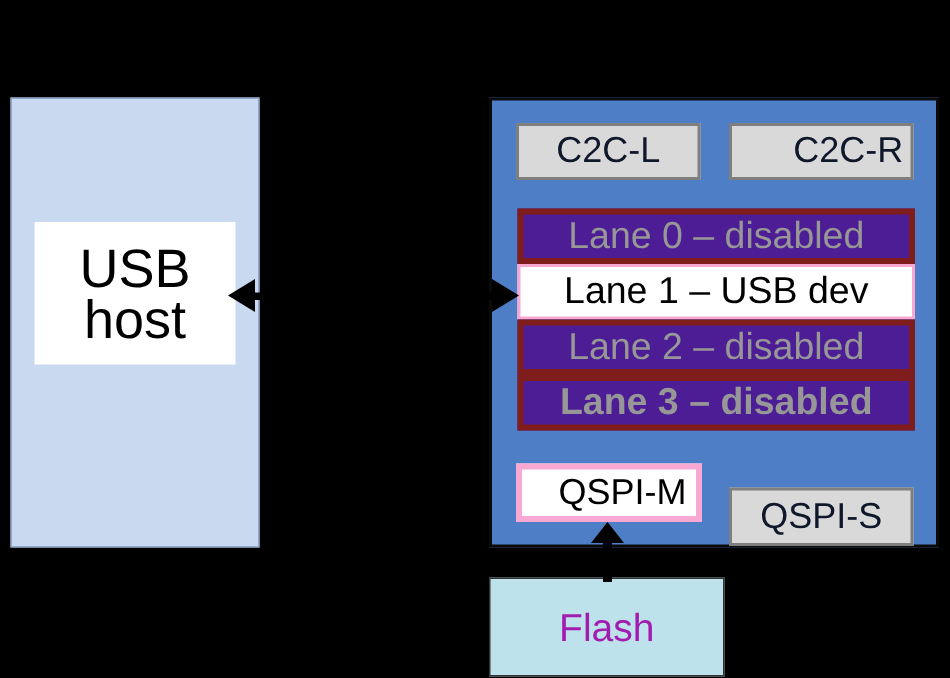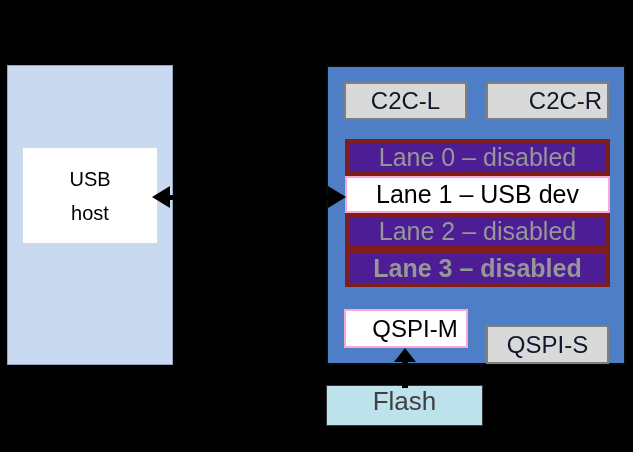--- a/index.html
+++ b/index.html
@@ -25,21 +25,21 @@
     background:#C9D9EF;
     border:1.5px solid #8FA6C8;
   }
   .usb-host-box{
     position:absolute;
     left:15px;top:82px;width:134px;height:95px;
     background:#FFFFFF;
     display:flex;flex-direction:column;
     align-items:center;justify-content:center;
     color:#000;
-    font-size:20px;line-height:34px;
+    font-size:36px;line-height:34px;
   }
 
   
   .soc-panel{
     position:absolute;
     left:326px;top:65px;width:300px;height:300px;
     background:#4E7FC6;
     border:2px solid #0A0A0A;
   }
   .block{
@@ -48,21 +48,21 @@
     font-size:24px;
   }
   .block.gray{
     background:#D9D9D9;
     border:2px solid #7F7F7F;
     color:#0f172a;
     justify-content:center;
   }
   .block.white{
     background:#FFFFFF;
-    border:2px solid #f9a8d4;
+    border:4px solid #f9a8d4;
     color:#000000;
     padding-left:18px;
   }
   .c2c-l{left:16px;top:15px;width:123px;height:38px;}
   .c2c-r{left:158px;top:15px;width:123px;height:38px;padding-left:36px;}
 
   .lane{
     position:absolute;
     left:17px;width:265px;height:37px;
     display:flex;align-items:center;justify-content:center;
@@ -80,25 +80,25 @@
   .lane-1{top:109px;}
   .lane-2{top:146px;}
   .lane-3{top:183px;font-weight:bold;}
 
   .qspi-m{left:16px;top:242px;width:124px;height:39px;}
   .qspi-s{left:158px;top:242px;width:123px;height:39px;margin-top:16px;}
 
   
   .flash-box{
     position:absolute;
-    left:326px;top:385px;width:157px;height:41px;
+    left:326px;top:385px;width:157px;height:66px;
     background:#BDE2EC;
     border:1.5px solid #333333;
-    display:flex;align-items:flex-start;justify-content:center;
-    color:#404040;font-size:26px;
+    display:flex;align-items:center;justify-content:center;
+    color:#a21caf;font-size:26px;
   }
 
   
   .arrow-part{position:absolute;z-index:5;}
   .h-stem{left:160px;top:195px;width:176px;height:5px;background:#000;}
   .h-head-left{
     left:152px;top:186px;width:0;height:0;
     border-top:11px solid transparent;
     border-bottom:11px solid transparent;
     border-right:18px solid #000;

